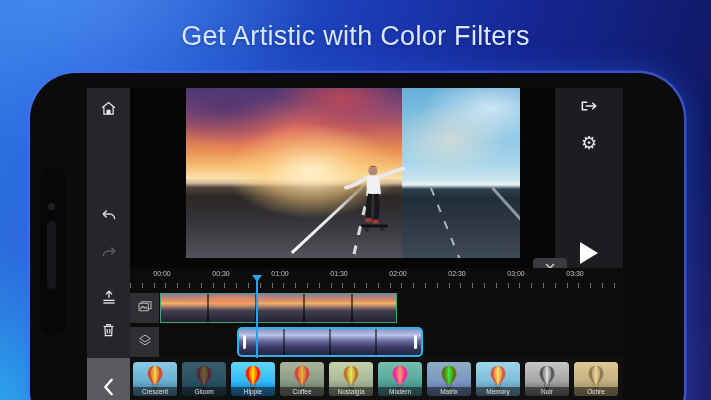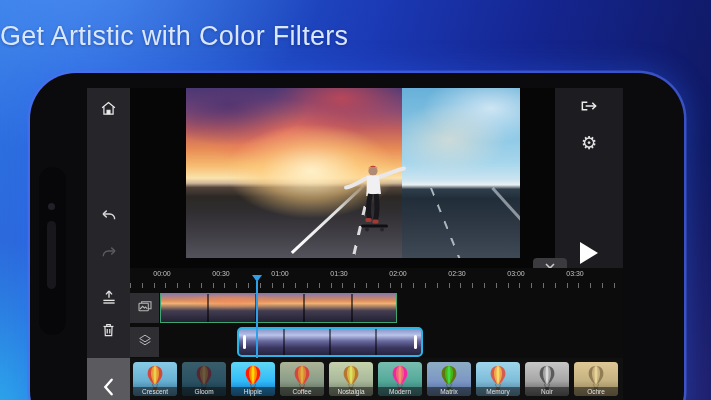--- a/index.html
+++ b/index.html
@@ -3,21 +3,21 @@
 <meta charset="utf-8">
 <style>
   html,body{margin:0;padding:0;width:711px;height:400px;overflow:hidden;
     font-family:"Liberation Sans",sans-serif;}
   body{position:relative;
     background:
       radial-gradient(75% 95% at -2% 102%, rgba(46,198,245,.70) 0%, rgba(46,198,245,.25) 26%, rgba(46,198,245,0) 44%),
       radial-gradient(60% 80% at 10% -10%, rgba(96,164,255,.55), rgba(96,164,255,0) 60%),
       radial-gradient(120% 140% at 108% 112%, rgba(80,60,190,.35), rgba(80,60,190,0) 55%),
       linear-gradient(108deg,#2e74e2 0%,#2b66da 14%,#2152c8 28%,#1b39b4 46%,#152692 64%,#111c70 82%,#0e164f 100%);}
-  .banner-title{position:absolute;top:21px;left:0;right:0;text-align:left;
+  .banner-title{position:absolute;top:21px;left:0;right:0;text-align:center;
     font-size:27px;letter-spacing:.3px;color:#d9e7ff;font-weight:400;
     text-shadow:0 1px 3px rgba(0,20,80,.35);}
 
   
   .phone{position:absolute;left:30px;top:73px;width:654px;height:364px;
     background:#0b0b0e;border-radius:46px;
     box-shadow:0 0 0 2.5px rgba(82,108,238,.6),0 0 26px 6px rgba(45,110,250,.28);}
   .notch{position:absolute;left:9px;top:94px;width:27px;height:168px;background:#070709;border-radius:15px;}
   .cam-dot{position:absolute;left:18px;top:130px;width:7px;height:7px;border-radius:50%;background:#202028;}
   .cam-pill{position:absolute;left:17px;top:148px;width:9px;height:68px;border-radius:5px;background:#17171c;}

